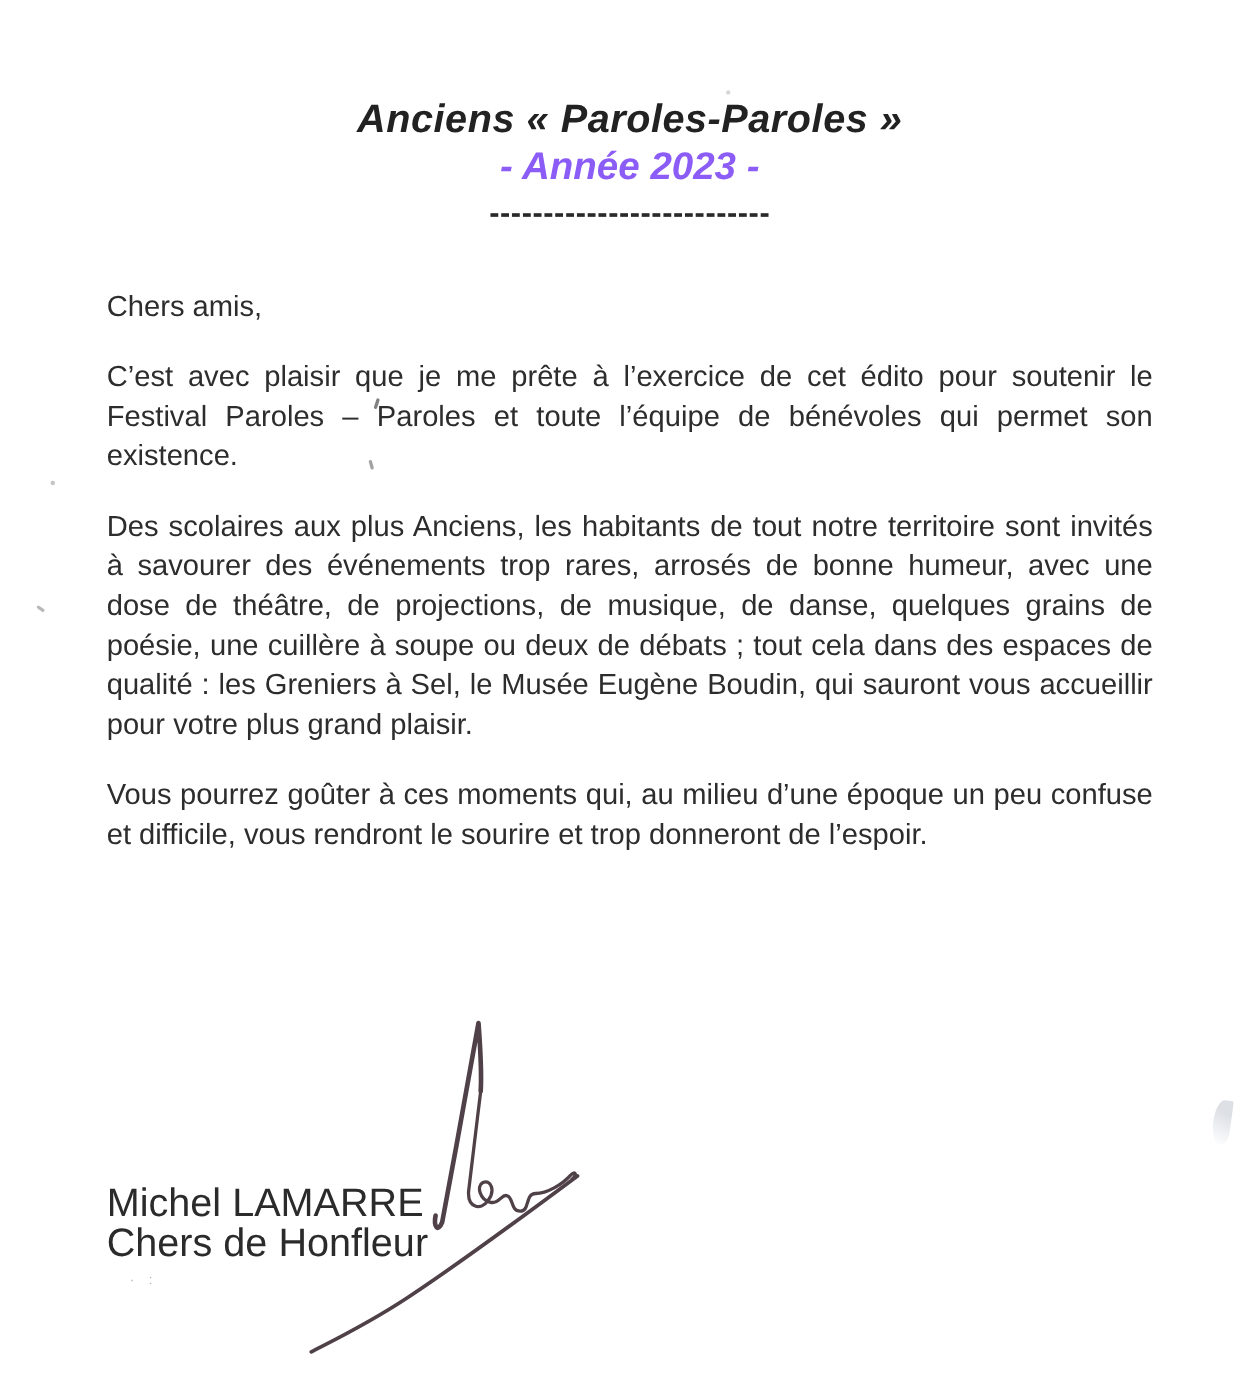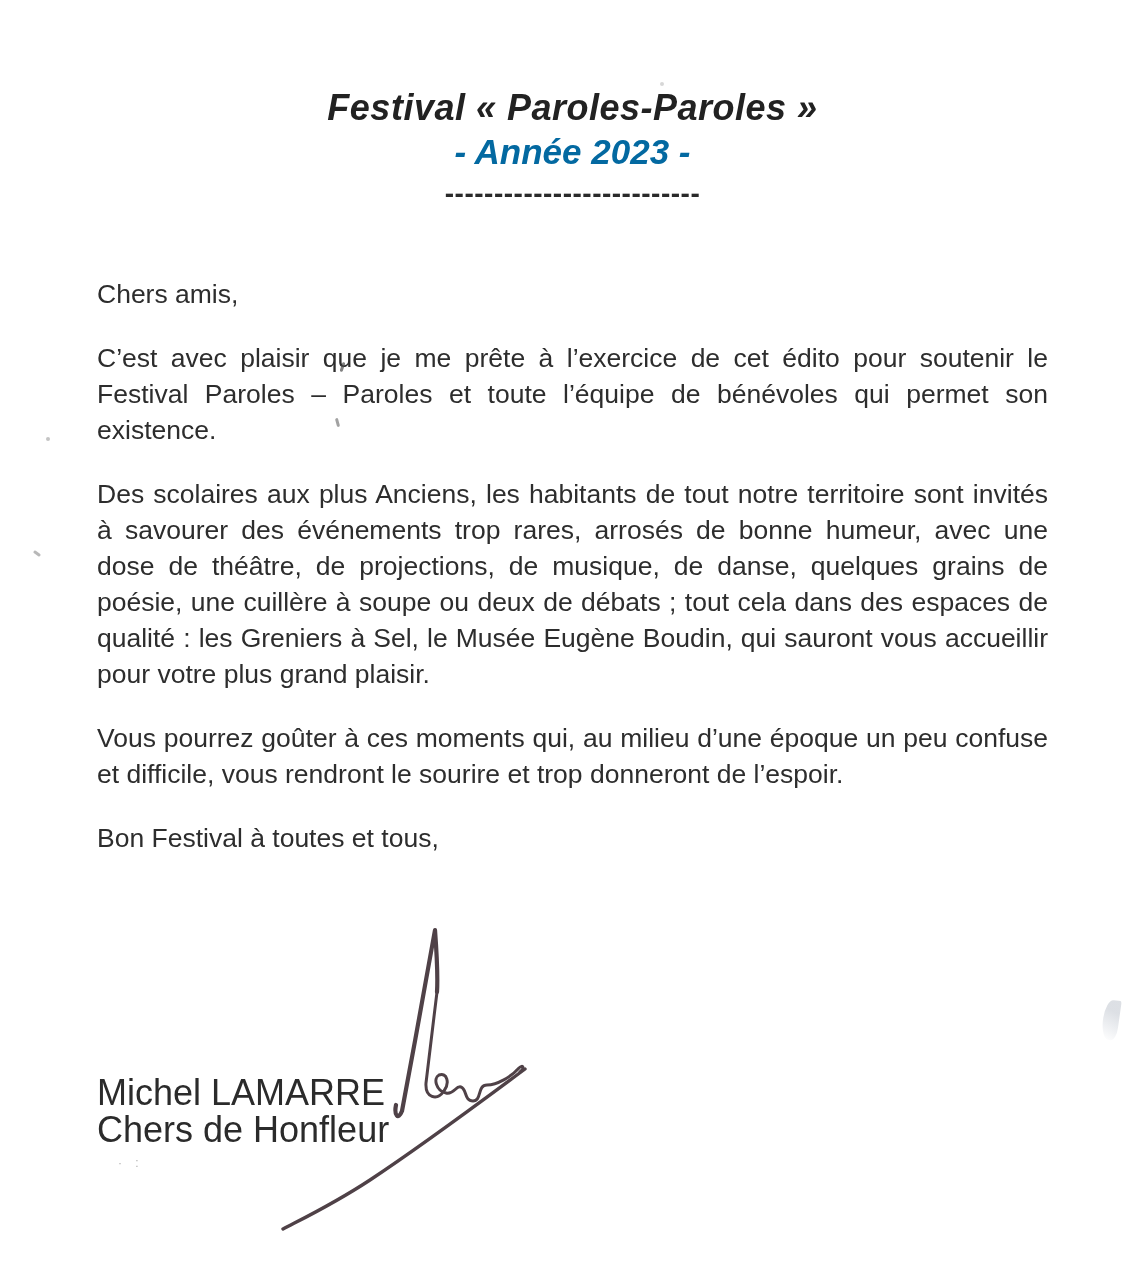--- a/index.html
+++ b/index.html
@@ -30,36 +30,36 @@
     font-weight: bold;
     font-style: italic;
     color: #222222;
     line-height: 44px;
     letter-spacing: 0.5px;
   }
   .title-line2 {
     font-size: 35px;
     font-weight: bold;
     font-style: italic;
-    color: #0369a1;
+    color: #8b5cf6;
     line-height: 44px;
   }
   .separator {
     margin-top: 6px;
     font-size: 28px;
     font-weight: bold;
     color: #2a2a2a;
     letter-spacing: 0.5px;
     line-height: 28px;
   }
 
   
   .letter-body {
     position: absolute;
-    top: 276px;
+    top: 260px;
     left: 97px;
     width: 951px;
     font-size: 26.5px;
     line-height: 36px;
     color: #2d2d2d;
   }
   .letter-body p {
     margin: 0 0 28px 0;
   }
   .letter-body p.para {
@@ -98,31 +98,30 @@
   .tail-mark { left: 336px; top: 418px; width: 3px; height: 9px; background: #555; opacity: .55; transform: rotate(-15deg); border-radius: 2px; }
   .under-title-marks { left: 118px; top: 1156px; width: 46px; height: 12px; color: #8f8f8f; font-size: 12px; letter-spacing: 5px; opacity: .7; }
   .edge-smudge { left: 1103px; top: 1000px; width: 16px; height: 40px; background: linear-gradient(200deg, #d4d8de 30%, #eceef1 70%, transparent); opacity: .8; border-radius: 60% 10% 40% 60%; transform: rotate(8deg); }
 </style>
 </head>
 <body>
 
 <div class="page">
 
   <header class="header">
-    <div class="title-line1">Festival « Paroles-Paroles »</div>
+    <div class="title-line1">Anciens « Paroles-Paroles »</div>
     <div class="title-line2">- Année 2023 -</div>
     <div class="separator">--------------------------</div>
   </header>
 
   <main class="letter-body">
     <p class="salutation">Chers amis,</p>
     <p class="para">C’est avec plaisir que je me prête à l’exercice de cet édito pour soutenir le Festival Paroles – Paroles et toute l’équipe de bénévoles qui permet son existence.</p>
     <p class="para">Des scolaires aux plus Anciens, les habitants de tout notre territoire sont invités à savourer des événements trop rares, arrosés de bonne humeur, avec une dose de théâtre, de projections, de musique, de danse, quelques grains de poésie, une cuillère à soupe ou deux de débats ; tout cela dans des espaces de qualité : les Greniers à Sel, le Musée Eugène Boudin, qui sauront vous accueillir pour votre plus grand plaisir.</p>
     <p class="para">Vous pourrez goûter à ces moments qui, au milieu d’une époque un peu confuse et difficile, vous rendront le sourire et trop donneront de l’espoir.</p>
-    <p class="closing">Bon Festival à toutes et tous,</p>
   </main>
 
   <div class="sign-block">
     <div>Michel LAMARRE</div>
     <div>Chers de Honfleur</div>
   </div>
 
   <svg class="signature-svg" viewBox="0 0 280 330" xmlns="http://www.w3.org/2000/svg" aria-hidden="true">
 
     <path stroke-width="4.2" d="M 126 190 C 124 200 128 206 132 196 C 143 138 158 55 165 15 C 167 42 168 60 167 77" stroke="#4f4147"></path>

